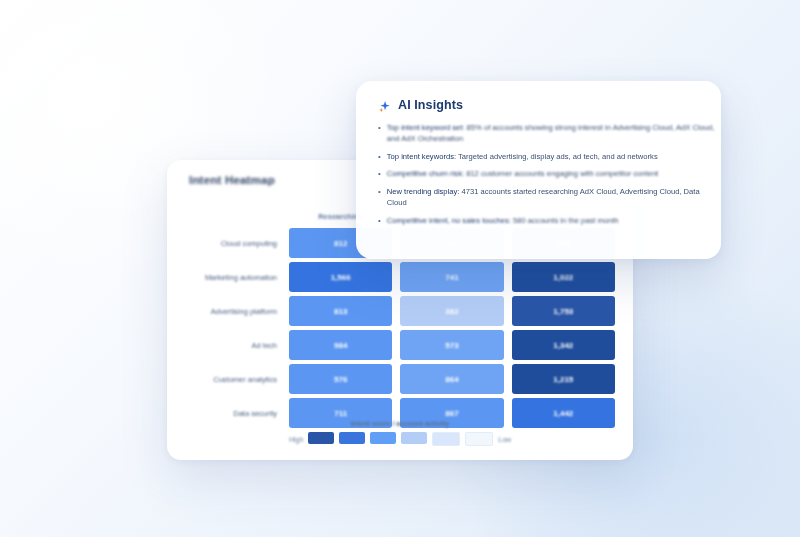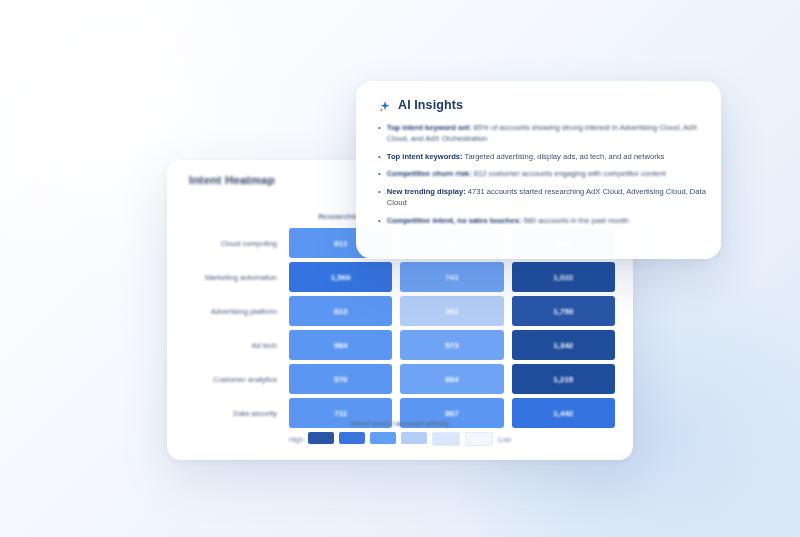--- a/index.html
+++ b/index.html
@@ -63,21 +63,21 @@
   .insights-inner{padding:17px 4px 0 22px;}
   .insights-head{display:flex;align-items:center;gap:7px;margin-bottom:11px;}
   .spark{width:13px;height:13px;position:relative;flex:none;}
   .insights-title{font-size:12.5px;font-weight:700;color:#1c3a6e;letter-spacing:.1px;}
   .bullet{
     display:flex;gap:6px;margin-bottom:7px;
     font-size:7.6px;line-height:1.42;color:#3c4f72;
   }
   .bullet .dot{color:#4a6ea8;font-size:8px;line-height:1.3;flex:none;}
   .bullet b{color:#1d3congratulations;}
-  .bullet b{color:#1d3a6d;font-weight:700;}
+  .bullet b{color:#1d3a6d;font-weight:400;}
   .bullet .txt{filter:blur(.62px);}
   .bullet.soft .txt{filter:blur(1.15px);}
 </style>
 </head>
 <body>
 
 <div class="glow-a"></div>
 <div class="glow-b"></div>
 
 <div class="heatmap-card">

